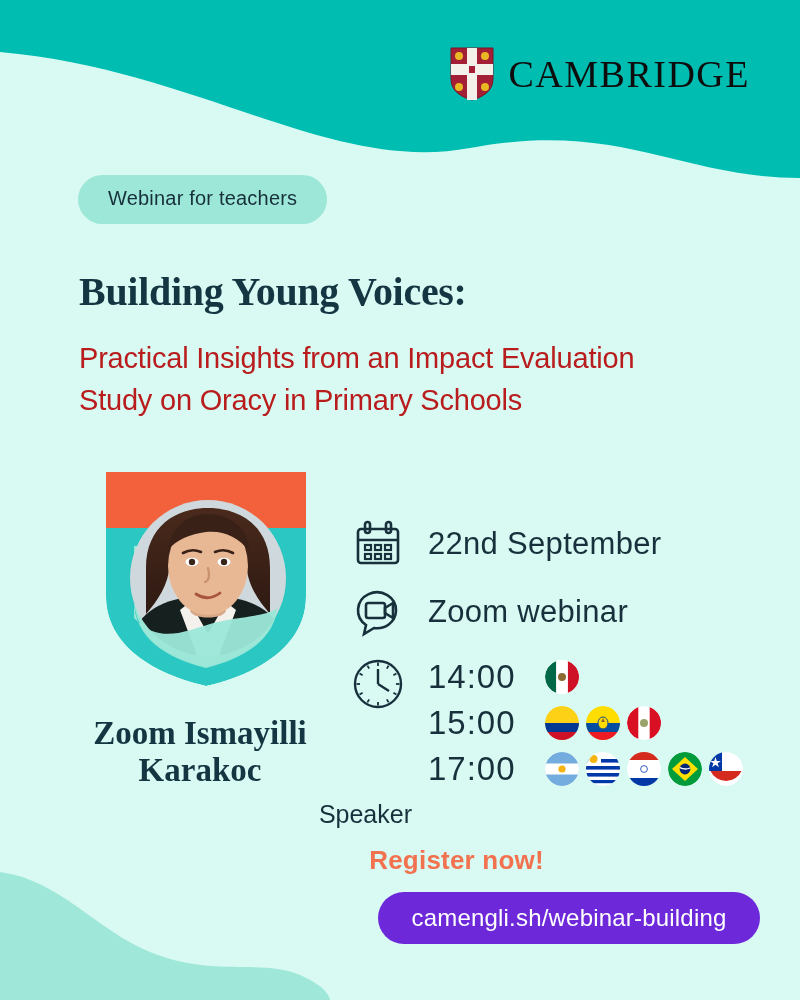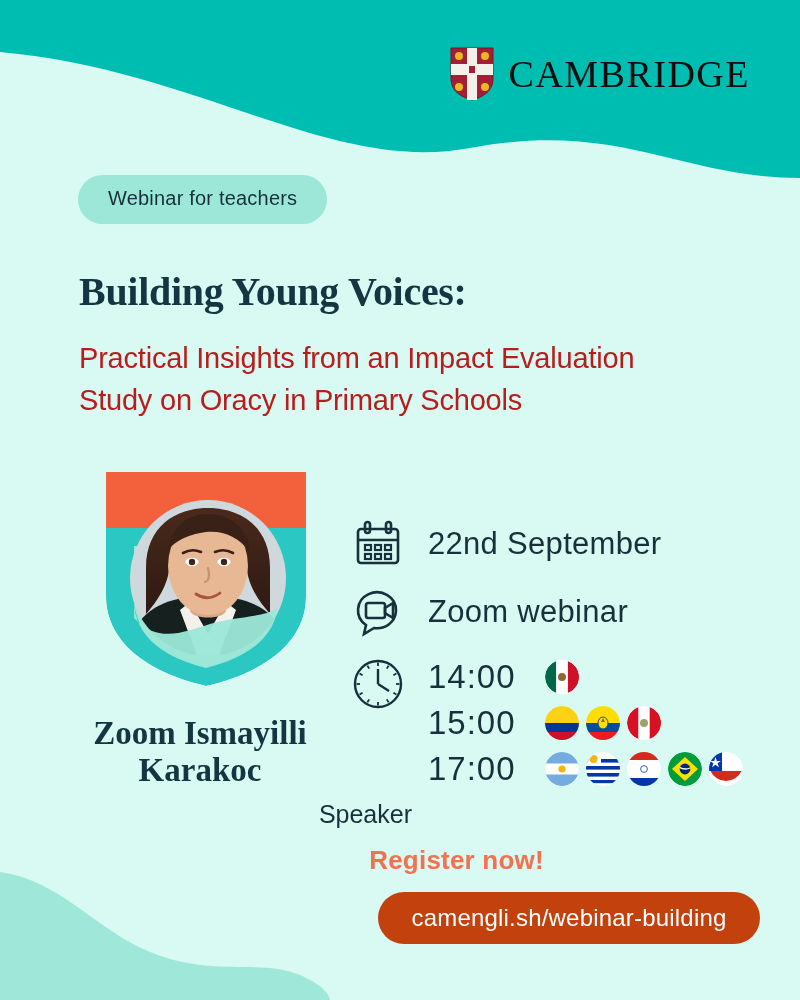--- a/index.html
+++ b/index.html
@@ -91,21 +91,21 @@
 
   
   .register-now{
     position:absolute; left:0; right:0; top:845px; z-index:5;
     text-align:center; padding-left:113px;
     font-size:26px; font-weight:bold; color:#F2714F; letter-spacing:.2px;
   }
   .cta{
     position:absolute; left:378px; top:892px; z-index:5;
     width:382px; height:52px; border-radius:26px;
-    background:#c2410c; color:#FFFFFF;
+    background:#6d28d9; color:#FFFFFF;
     display:flex; align-items:center; justify-content:center;
     font-size:24px; letter-spacing:.2px; cursor:pointer;
   }
 </style>
 </head>
 <body>
 
 <div class="bg-layer">
   <svg viewBox="0 0 800 1000" xmlns="http://www.w3.org/2000/svg">
     <rect x="0" y="0" width="800" height="1000" fill="#D9FAF3"></rect>

